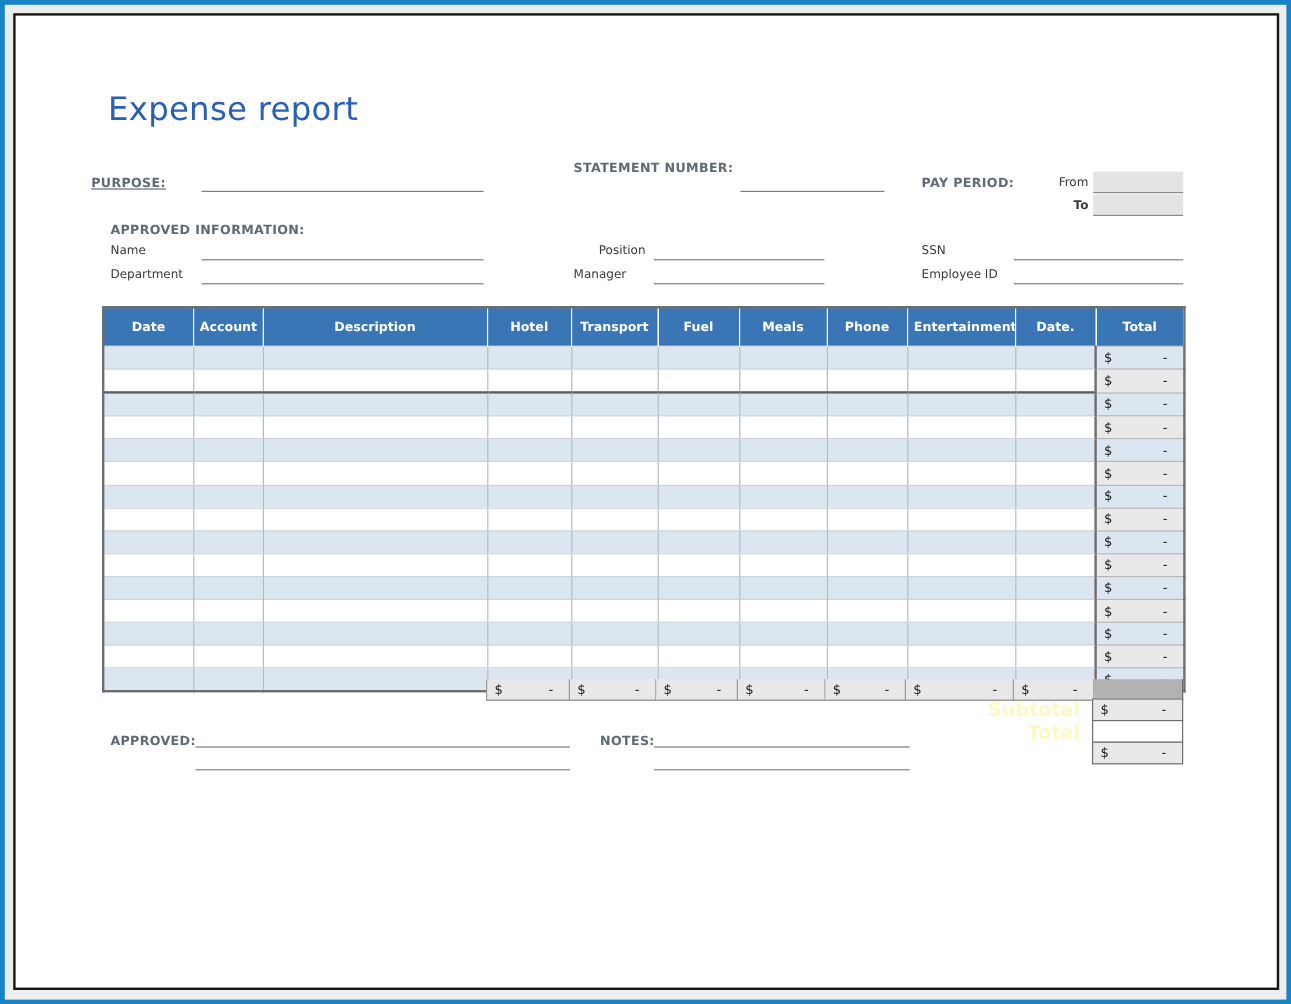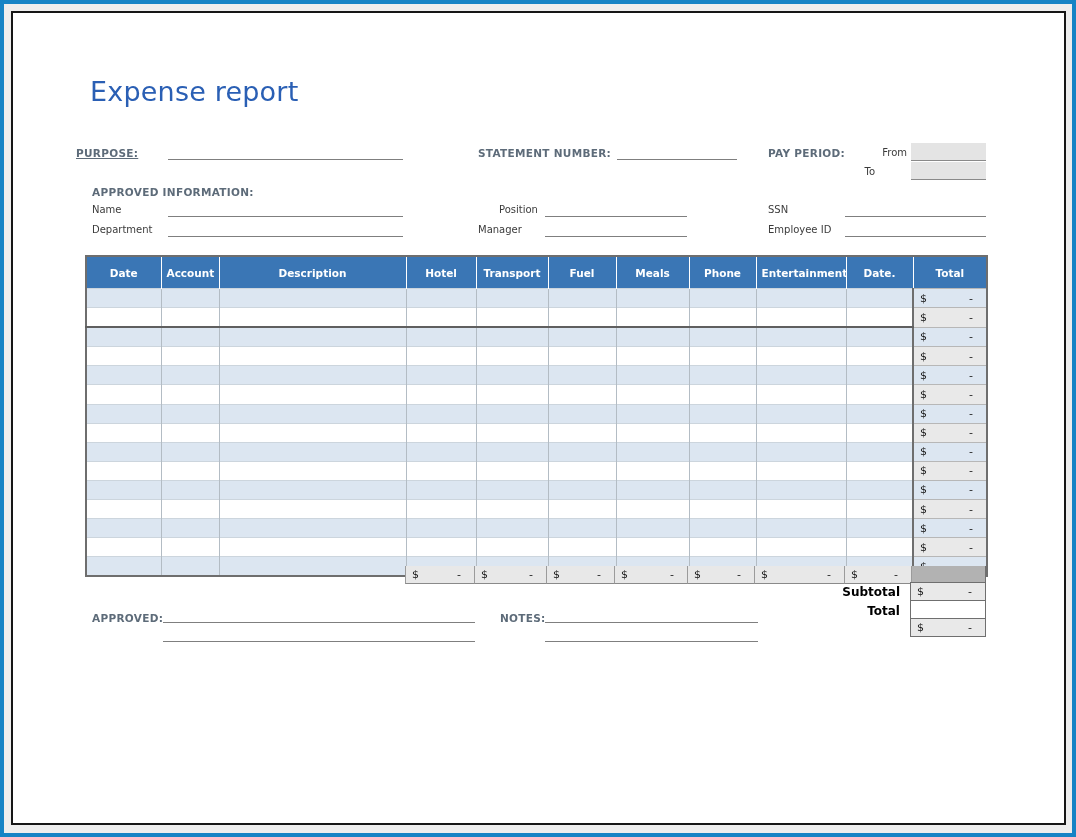--- a/index.html
+++ b/index.html
@@ -43,41 +43,41 @@
            box-sizing:border-box; display:flex; align-items:center; }
   .tcell:first-child { border-left:1px solid #9b9b9b; }
   .tcell.dark { background:#b2b2b2; border-right:1px solid #6f6f6f; }
 
   
   #summary-cells { position:absolute; left:910px; top:583px; width:76px; }
   .sum-cell { height:19px; border:1px solid #6f6f6f; margin-top:-1px; background:#e9e9e9;
               box-sizing:border-box; display:flex; align-items:center; }
   .sum-cell.empty { background:#ffffff; }
   #summary-labels { position:absolute; left:700px; top:583px; width:204px; }
-  .sum-label { height:19px; line-height:18px; font-weight:bold; font-size:12px; color:#000000;
+  .sum-label { height:19px; line-height:18px; font-weight:bold; font-size:16px; color:#fef9c3;
                text-align:right; padding-right:4px; }
 </style>
 </head>
 <body>
 
 <div class="mat"></div>
 <div class="page"></div>
 
 <div class="title">Expense report</div>
 
 <div class="slabel" style="left:76px; top:147px;text-decoration:underline;">PURPOSE:</div>
 <div class="fline" style="left:168px; top:145px; width:235px;"></div>
 
-<div class="slabel" style="left:478px; top:147px;">STATEMENT NUMBER:</div>
+<div class="slabel" style="left:478px; top:134px;">STATEMENT NUMBER:</div>
 <div class="fline" style="left:617px; top:145px; width:120px;"></div>
 
 <div class="slabel" style="left:768px; top:147px;">PAY PERIOD:</div>
 <div class="plabel r" style="left:860px; top:147px; width:47px;">From</div>
 <div class="gbox" style="left:911px; top:143px;"></div>
-<div class="plabel r" style="left:828px; top:166px; width:47px;">To</div>
+<div class="plabel r" style="left:860px; top:166px; width:47px;font-weight:bold;">To</div>
 <div class="gbox" style="left:911px; top:162px;"></div>
 
 <div class="slabel" style="left:92px; top:186px;">APPROVED INFORMATION:</div>
 
 <div class="plabel" style="left:92px; top:204px;">Name</div>
 <div class="fline" style="left:168px; top:202px; width:235px;"></div>
 <div class="plabel" style="left:499px; top:204px;">Position</div>
 <div class="fline" style="left:545px; top:202px; width:142px;"></div>
 <div class="plabel" style="left:768px; top:204px;">SSN</div>
 <div class="fline" style="left:845px; top:202px; width:141px;"></div>

